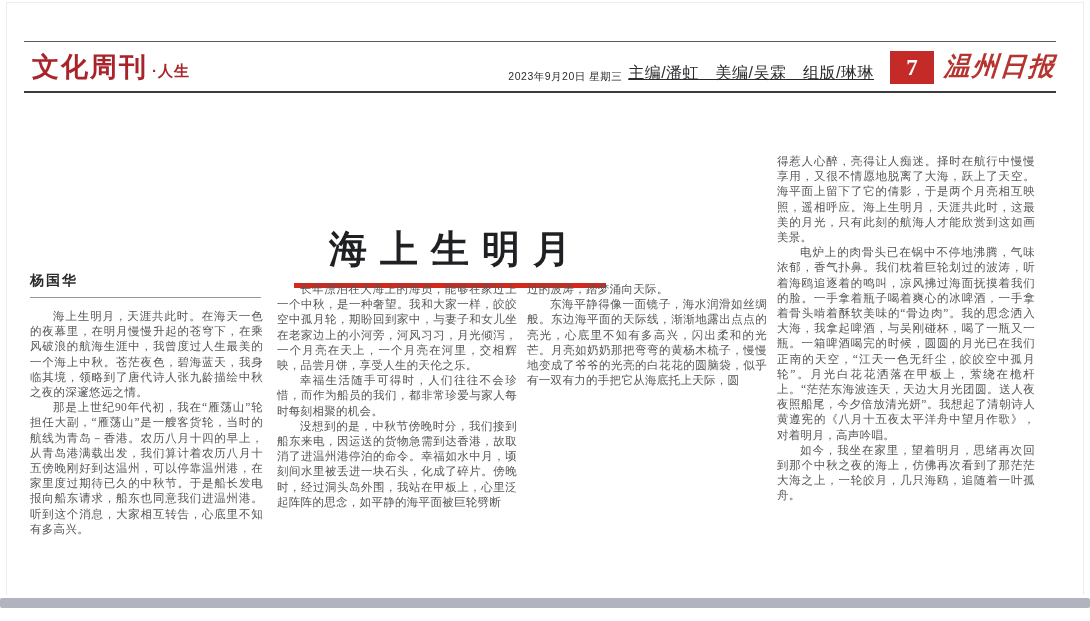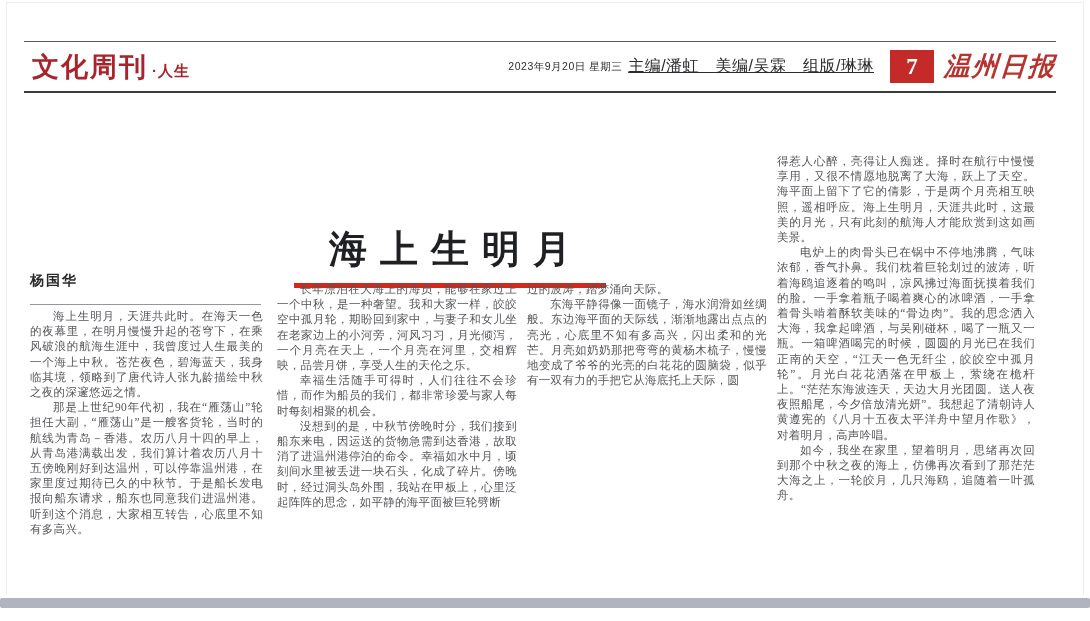--- a/index.html
+++ b/index.html
@@ -18,21 +18,21 @@
     border-top:1px solid #5a5b60;border-bottom:2px solid #3c3c40;
     display:flex;align-items:center;justify-content:space-between;
   }
   .section-name{display:flex;align-items:baseline;padding-left:8px;}
   .section-title{
     font-size:27px;font-weight:bold;color:#a8242a;letter-spacing:2px;
   }
   .section-sub{
     font-size:15px;font-weight:bold;color:#a8242a;margin-left:4px;letter-spacing:1px;
   }
-  .masthead-right{display:flex;align-items:center;}
+  .masthead-right{display:flex;align-items:flex-end;}
   .date-line{font-size:10.5px;color:#2b2b2e;letter-spacing:.5px;}
   .editors-line{font-size:16px;color:#2b2b2e;letter-spacing:.5px;margin-left:6px;text-decoration:underline;}
   .page-num-box{
     width:44px;height:33px;background:#c32a28;color:#ffffff;
     display:flex;align-items:center;justify-content:center;
     font-size:23px;font-weight:bold;margin-left:16px;
     font-family:"Liberation Serif","DejaVu Serif",serif;
   }
   .paper-name{
     font-size:26px;font-weight:bold;color:#b5342f;margin-left:10px;
@@ -47,21 +47,21 @@
     font-size:38px;font-weight:bold;color:#1f2023;
     font-family:"Liberation Serif","DejaVu Serif",serif;
     letter-spacing:13px;white-space:nowrap;text-indent:13px;margin-top:38px;
   }
   .title-underline{
     width:312px;height:4.5px;background:#d5281c;margin:8px auto 0 auto;
   }
   
   .author-block{
     position:absolute;left:30px;top:271px;width:231px;
-    border-bottom:1.5px solid #96969a;padding-bottom:14px;
+    border-bottom:1.5px solid #96969a;padding-bottom:7px;
   }
   .author-name{font-size:14px;font-weight:bold;color:#2a2a2c;letter-spacing:2px;}
   
   .col{
     position:absolute;
     font-family:"Liberation Serif","DejaVu Serif",serif;
     font-size:11.5px;line-height:15.2px;color:#55565a;
     text-align:justify;letter-spacing:.3px;
   }
   .col p{margin:0;}

